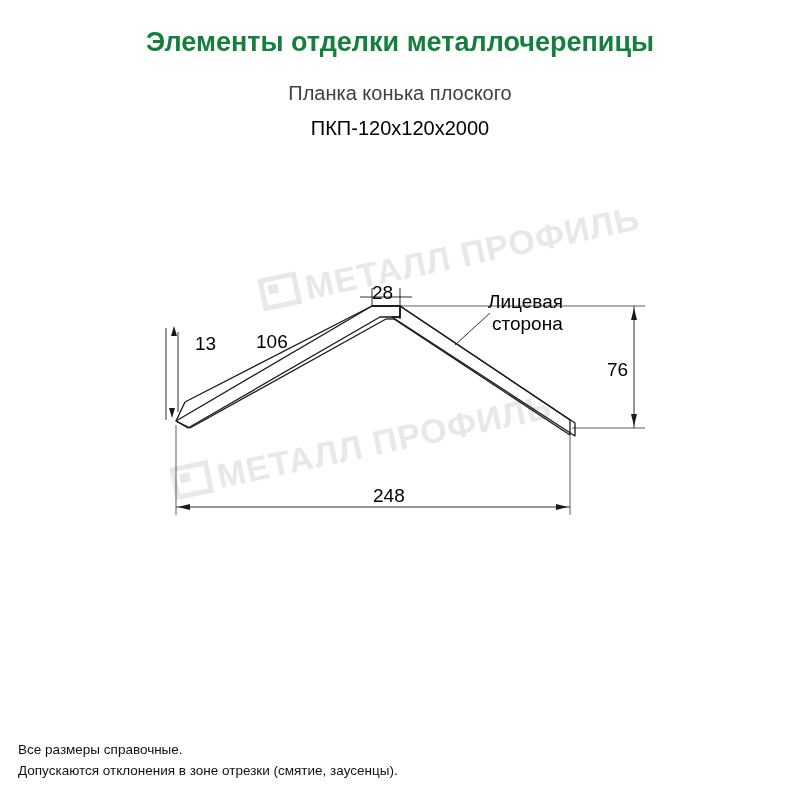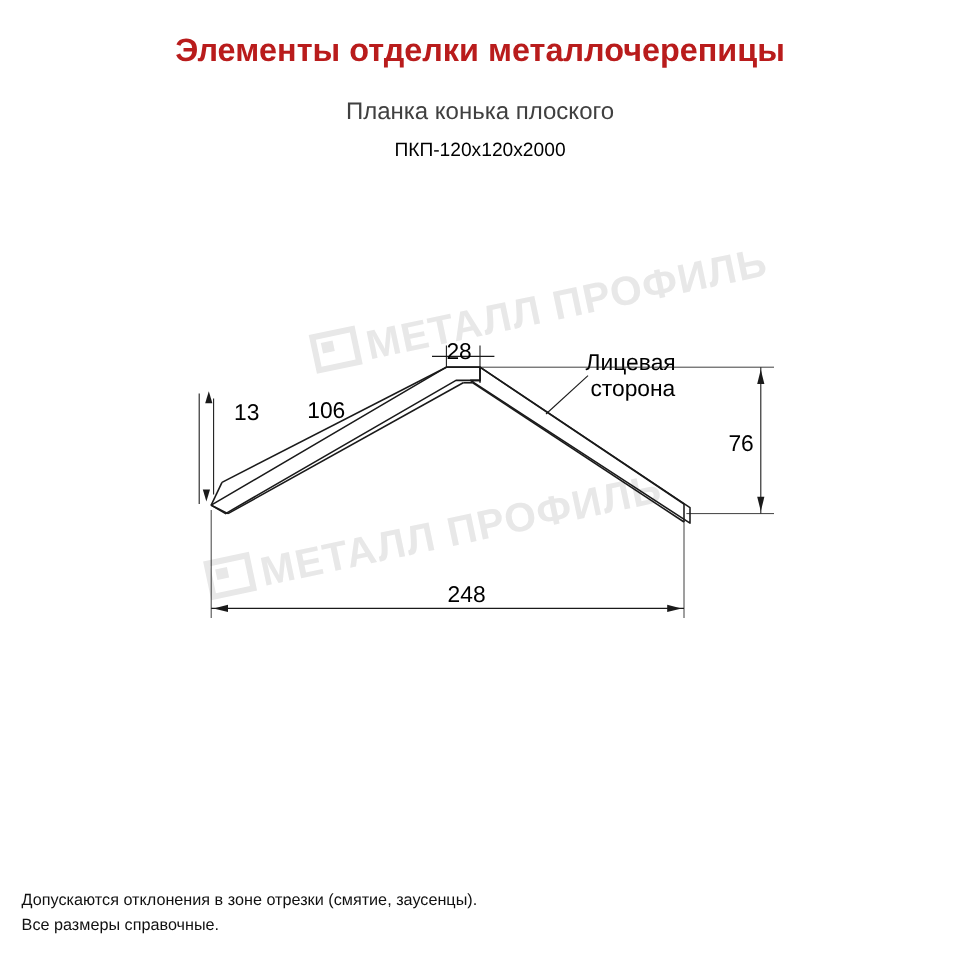--- a/index.html
+++ b/index.html
@@ -25,31 +25,31 @@
     top: 26px;
     left: 0;
     width: 800px;
     text-align: center;
   }
   .main-title {
     font-size: 27px;
     font-weight: bold;
     letter-spacing: 0px;
     line-height: 1.2;
-    color: #b91c1c;
+    color: #15803d;
   }
   .sub-title {
     margin-top: 24px;
     font-size: 20px;
     font-weight: normal;
     color: #404040;
   }
   .sub-title2 {
     margin-top: 12px;
-    font-size: 16px;
+    font-size: 20px;
     font-weight: normal;
     color: #000000;
   }
   .drawing-area {
     position: absolute;
     top: 180px;
     left: 0;
     width: 800px;
     height: 420px;
   }
@@ -170,17 +170,17 @@
         <line x1="176" y1="327" x2="570" y2="327" stroke="#1a1a1a" stroke-width="0.9"></line>
         <path d="M 178 327 L 190 324 L 190 330 Z" fill="#1a1a1a"></path>
         <path d="M 568 327 L 556 324 L 556 330 Z" fill="#1a1a1a"></path>
         <text class="dim-text" x="373" y="322">248</text>
       </g>
 
     </svg>
   </div>
 
   <div class="footer">
+    <div>Все размеры справочные.</div>
     <div>Допускаются отклонения в зоне отрезки (смятие, заусенцы).</div>
-    <div>Все размеры справочные.</div>
   </div>
 
 </div>
 
 </body></html>

